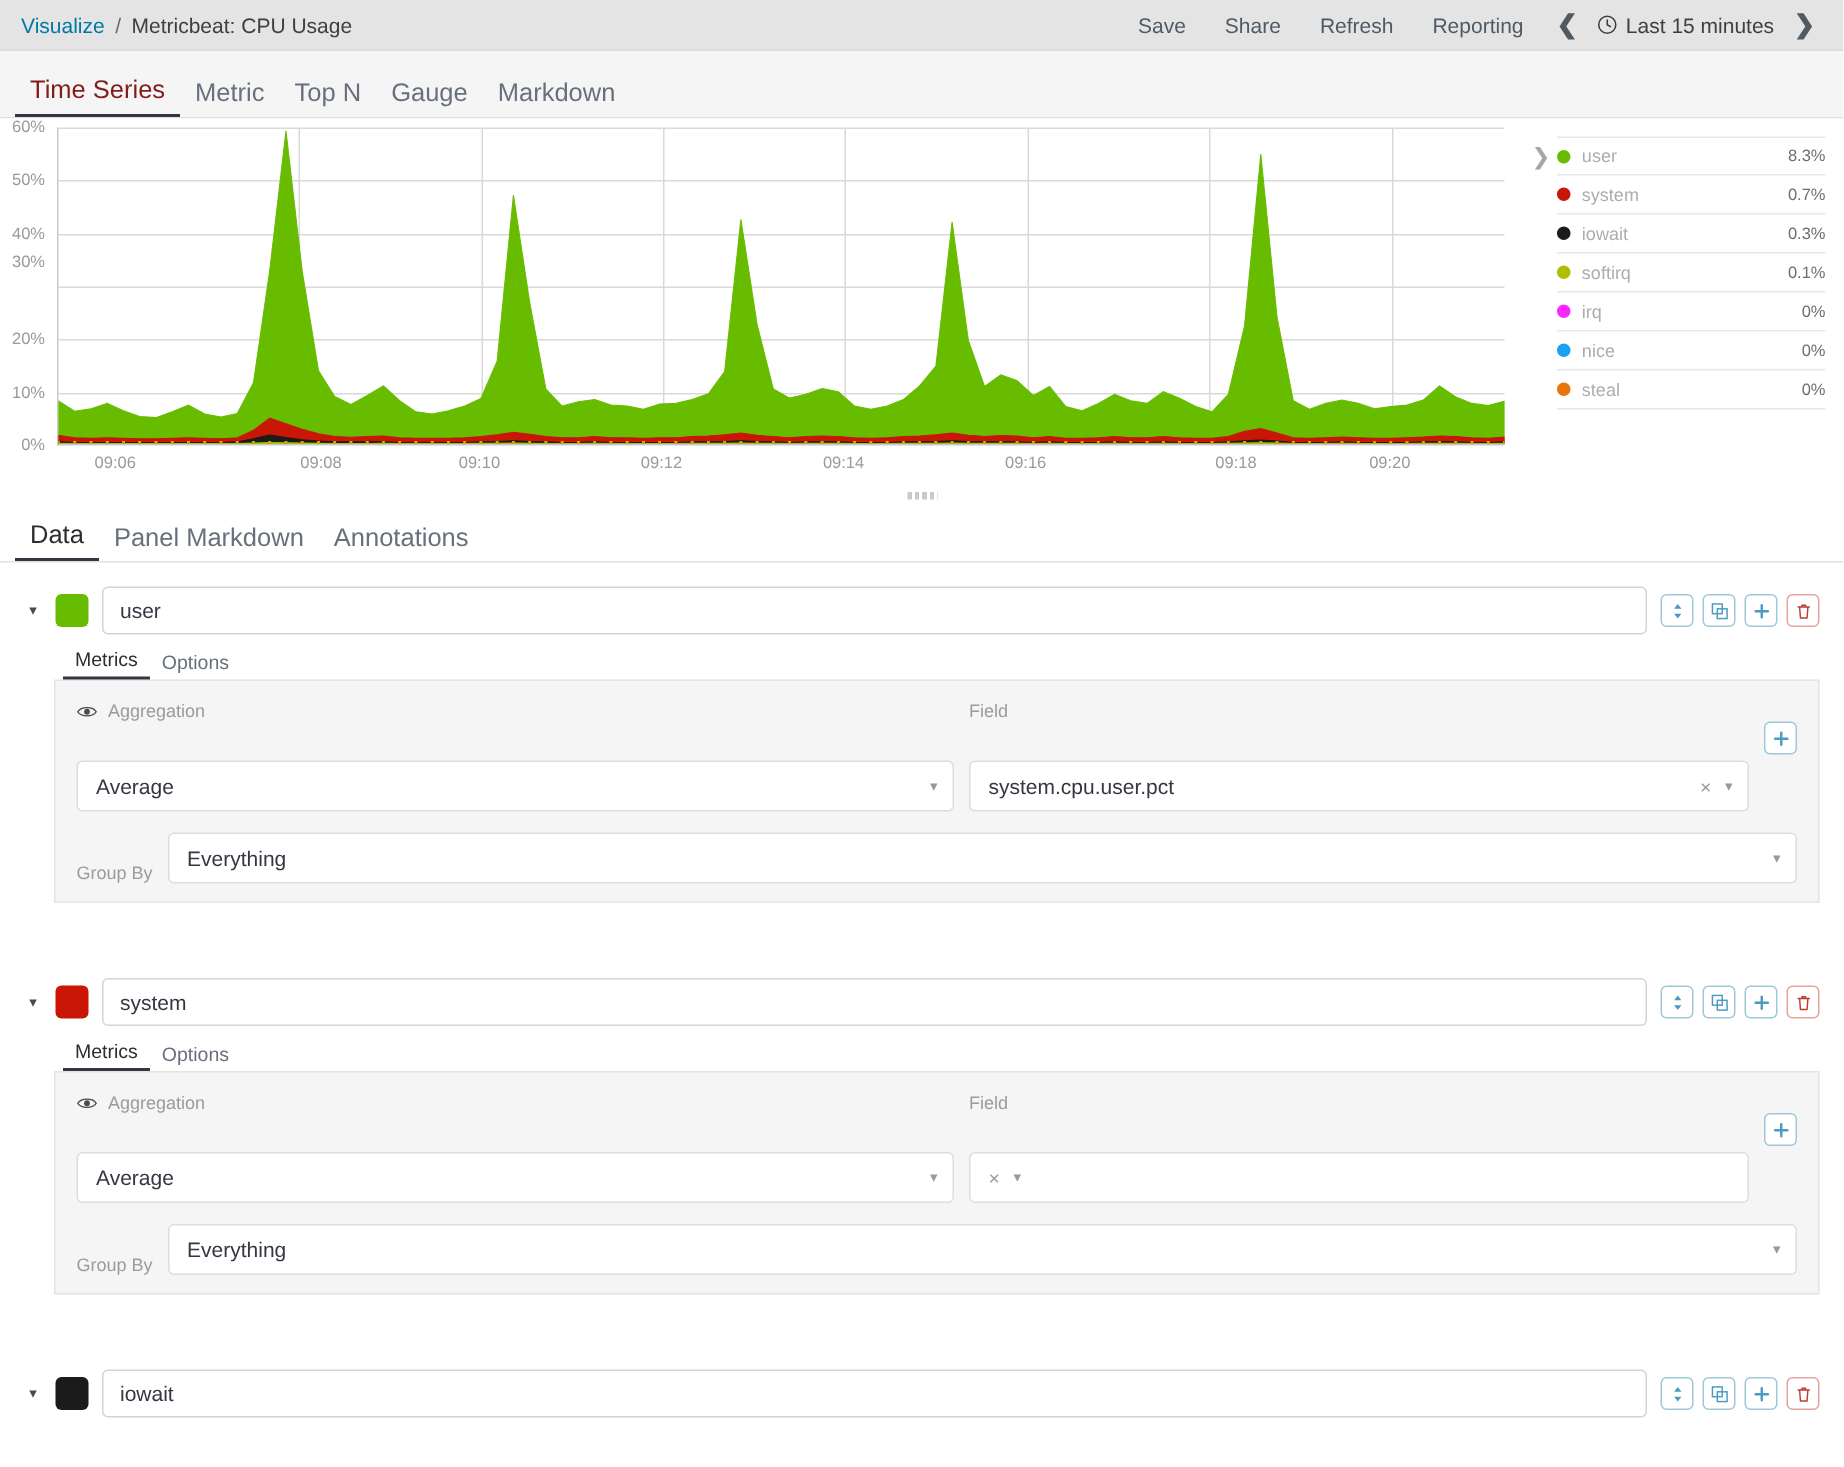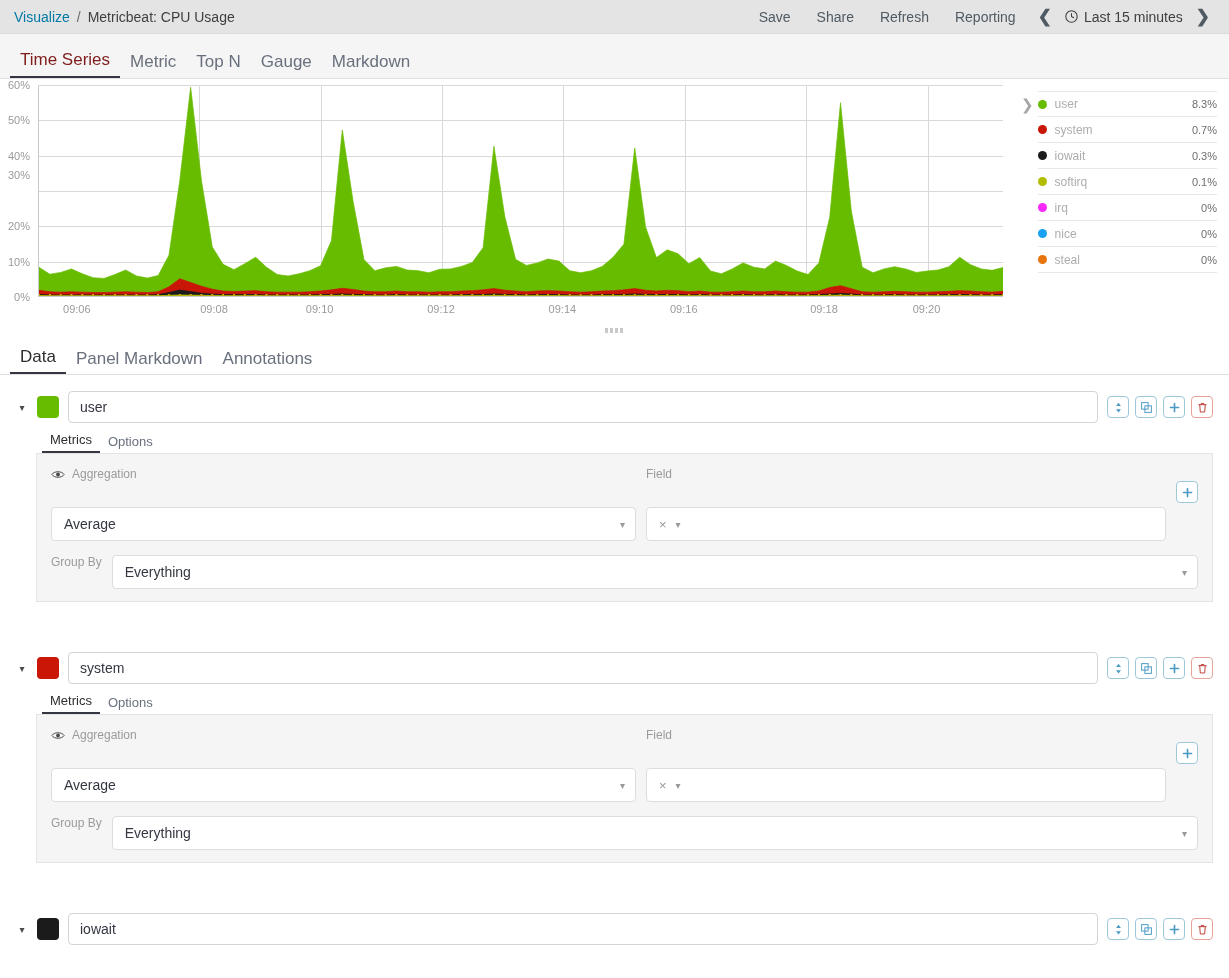--- a/index.html
+++ b/index.html
@@ -216,21 +216,21 @@
     font-size: 14px; color: #343741; cursor: pointer;
   }
   .select .val { flex: 1; }
   .caret-down { color: #999; font-size: 10px; }
   .clear-x { color: #999; font-size: 13px; margin-right: 9px; cursor: pointer; }
   .addbtn {
     width: 22px; height: 22px; border: 1px solid #9ec8d8; border-radius: 4px;
     background: #fff; display: flex; align-items: center; justify-content: center;
     cursor: pointer; margin-top: 15px; flex: none;
   }
-  .groupby-row { display: flex; align-items: flex-start; gap: 10px; margin-top: 14px; }
+  .groupby-row { display: flex; align-items: flex-end; gap: 10px; margin-top: 14px; }
   .groupby-label { font-size: 12px; color: #9b9b9b; white-space: nowrap; }
   .groupby-select { flex: 1; }
   .series-gap { height: 34px; }
 </style>
 </head>
 <body>
 
 <div class="topbar">
   <div class="breadcrumb">
     <span class="crumb-link">Visualize</span>
@@ -675,20 +675,21 @@
               <span>Aggregation</span>
             </div>
             <div class="select">
               <span class="val">Average</span>
               <span class="caret-down">▾</span>
             </div>
           </div>
           <div class="fg fg-field">
             <div class="fg-label">Field</div>
             <div class="select">
+              <span class="val">system.cpu.user.pct</span>
               <span class="clear-x">×</span>
               <span class="caret-down">▾</span>
             </div>
           </div>
           <span class="addbtn">
             <svg width="13" height="13" viewBox="0 0 16 16">
               <path d="M8 3 V13 M3 8 H13" stroke="#4b9ac4" stroke-width="2" stroke-linecap="round"></path>
             </svg>
           </span>
         </div>

